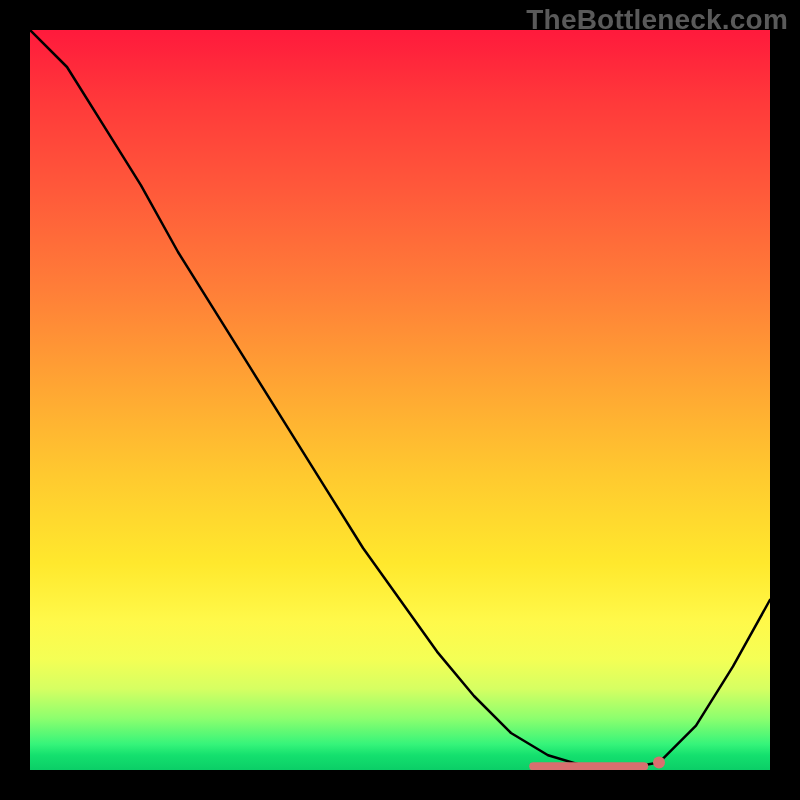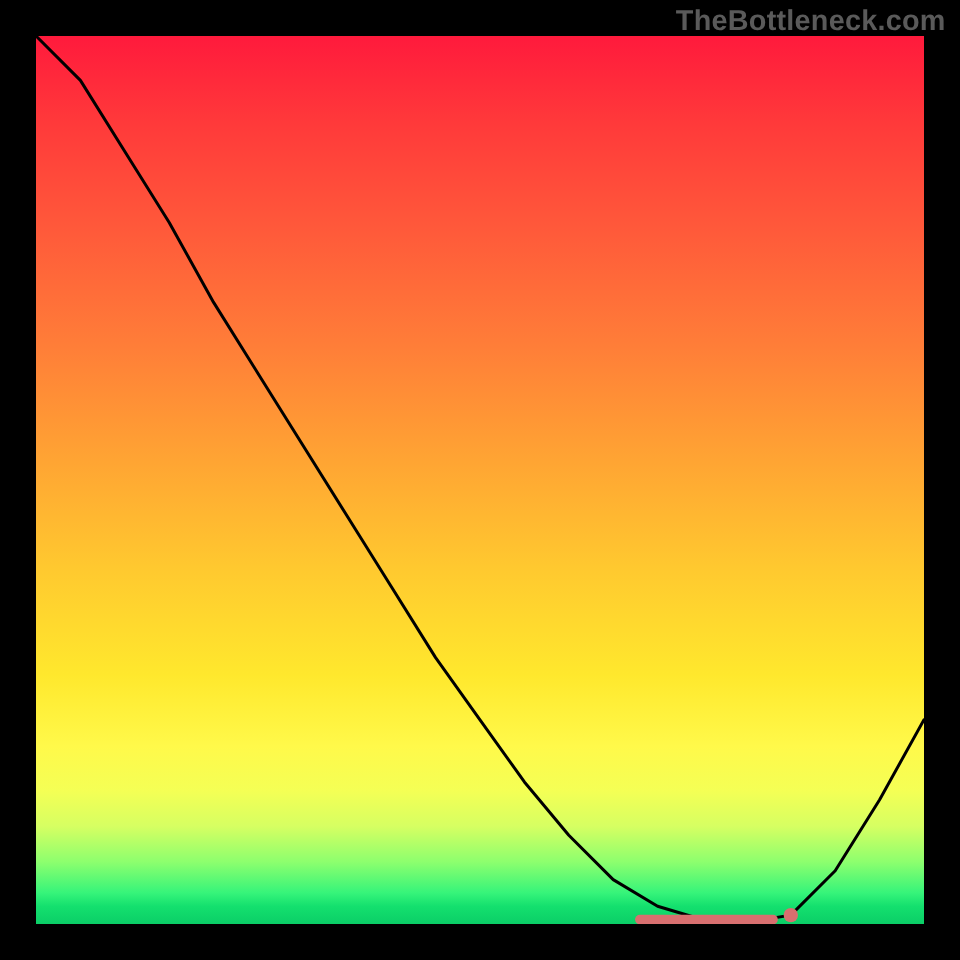--- a/index.html
+++ b/index.html
@@ -15,21 +15,21 @@
     position: relative;
     width: 800px;
     height: 800px;
     background: #000;
   }
   .watermark {
     position: absolute;
     top: 4px;
     right: 12px;
     color: #5a5a5a;
-    font-size: 24px;
+    font-size: 28px;
     font-weight: 600;
     letter-spacing: 0.2px;
     z-index: 10;
   }
   .plot-area {
     position: absolute;
     left: 30px;
     top: 30px;
     width: 740px;
     height: 740px;

